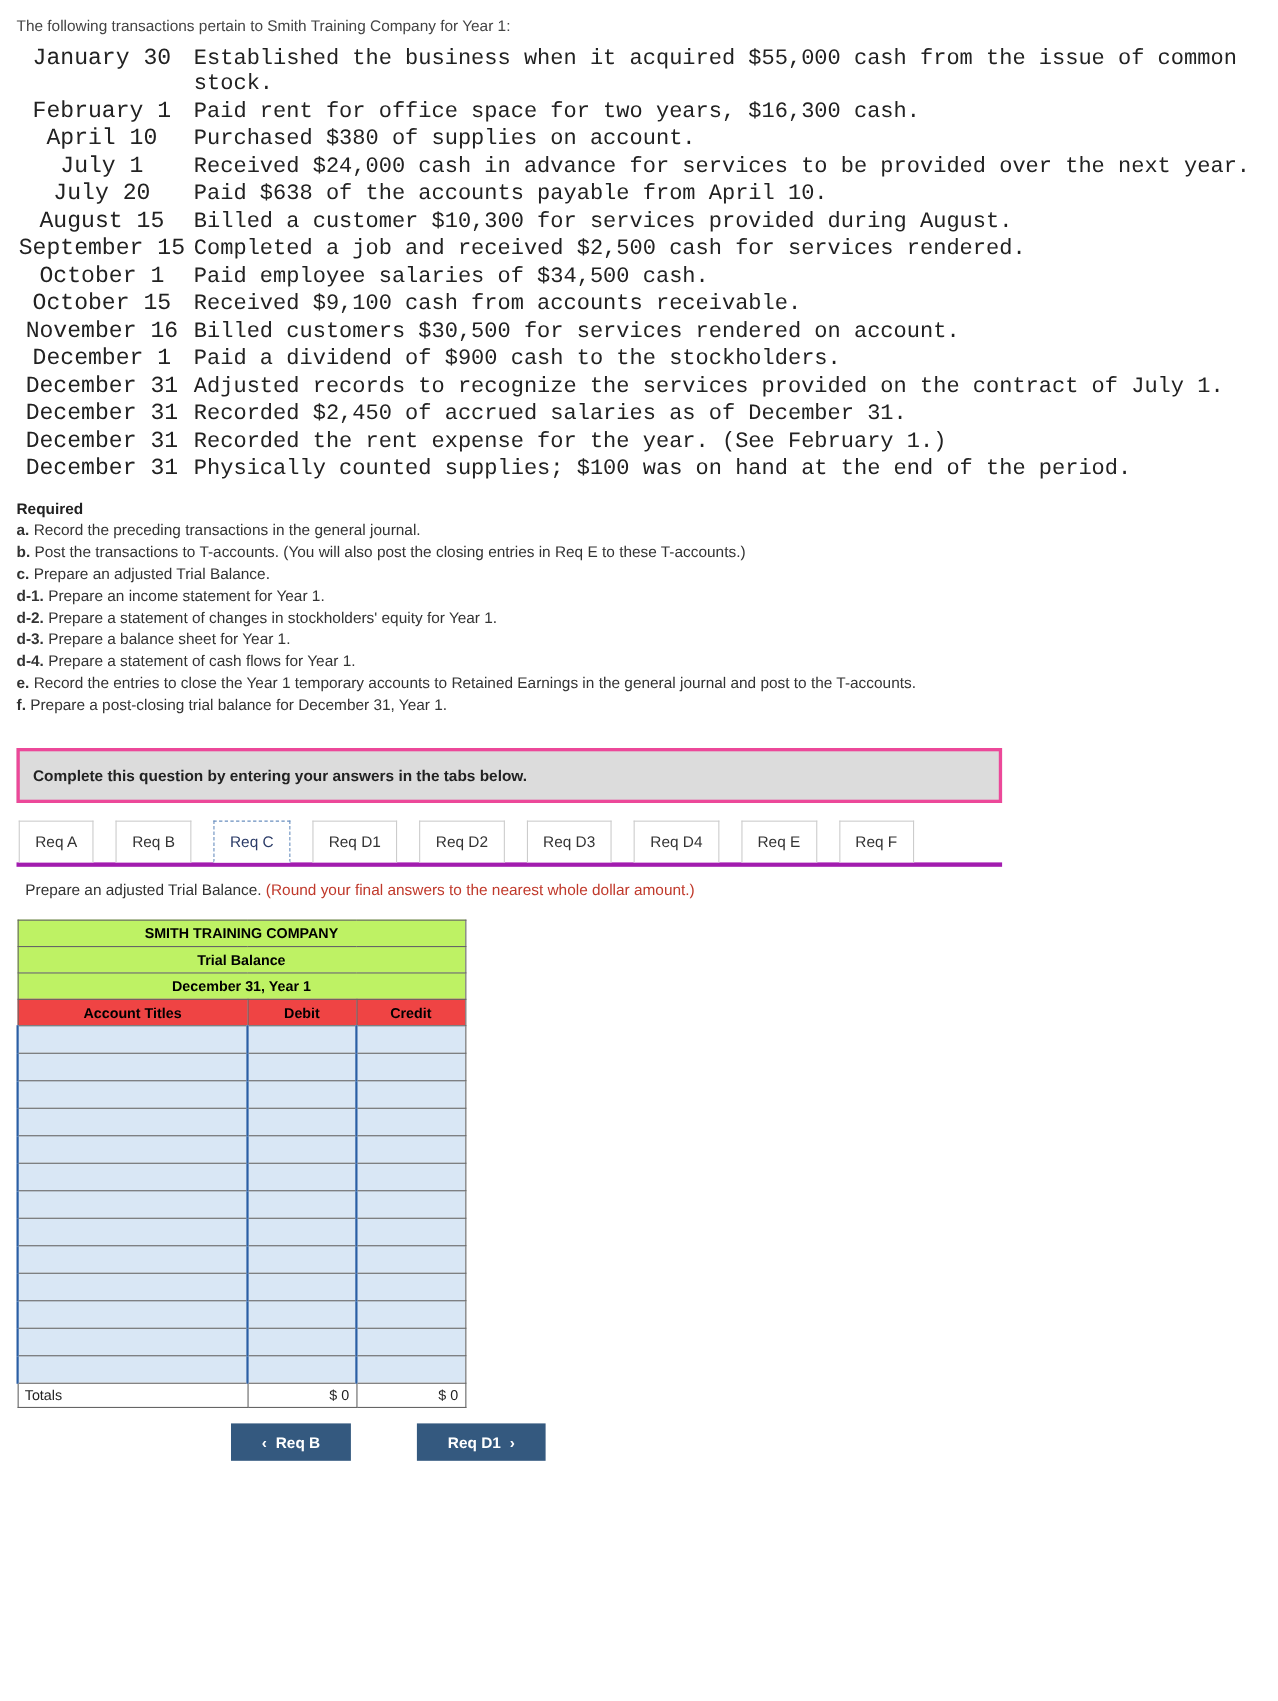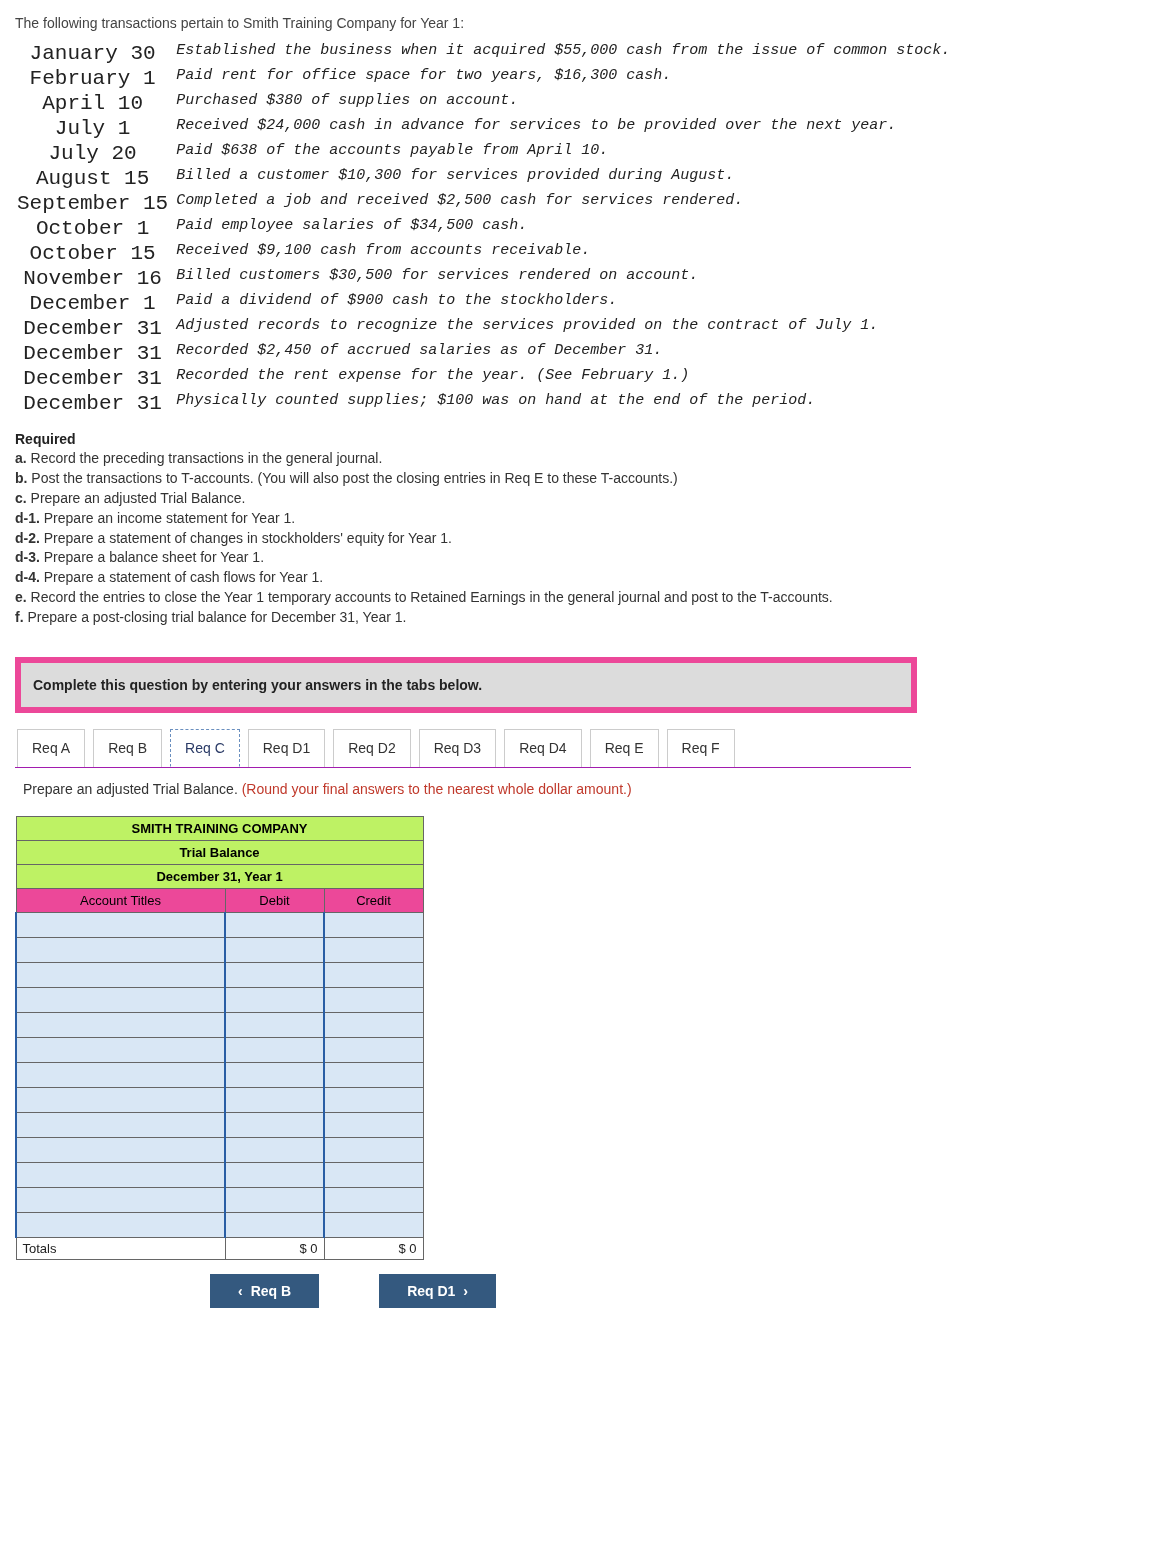--- a/index.html
+++ b/index.html
@@ -23,55 +23,54 @@
       font-family: "Courier New", monospace;
       font-size: 21px;
       text-align: center;
       vertical-align: top;
       white-space: nowrap;
       padding: 1px 6px 1px 2px;
       color: #222;
     }
     .transactions-table td.desc-cell {
       font-family: "Courier New", monospace;
-      font-size: 15px;
+      font-size: 20px;
       text-align: left;
       vertical-align: top;
       padding: 1px 2px;
       color: #222;
-      font-style: italic;
     }
     .required-section {
       margin-top: 10px;
     }
     .required-title {
       font-weight: bold;
       margin-bottom: 2px;
     }
     .required-line {
       margin: 1px 0;
       color: #333;
       line-height: 1.35;
     }
     .required-line b {
       font-weight: bold;
     }
     .instruction-banner {
       background: #dcdcdc;
       padding: 14px 12px;
       margin-top: 30px;
-      border: 6px solid #ec4899;
+      border: 3px solid #ec4899;
       font-weight: bold;
       width: 866px;
     }
     .tabs-row {
       display: flex;
       margin-top: 16px;
-      gap: 8px;
-      border-bottom: 1px solid #a21caf;
+      gap: 20px;
+      border-bottom: 4px solid #a21caf;
       width: 894px;
       padding-left: 2px;
     }
     .tab {
       border: 1px solid #ccc;
       border-bottom: none;
       padding: 10px 14px;
       background: #fff;
       font-size: 14px;
       cursor: pointer;
@@ -103,23 +102,23 @@
       font-size: 13px;
     }
     .tb-header-row th {
       background: #bef264;
       color: #000;
       font-weight: bold;
       text-align: center;
       padding: 4px;
     }
     .tb-colhead th {
-      background: #ec4899;
+      background: #ef4444;
       color: #000;
-      font-weight: normal;
+      font-weight: bold;
       text-align: center;
       padding: 4px;
       margin-left: 28px;
     }
     .tb-input-row td {
       background: #d9e7f5;
       height: 22px;
       border-left: 2px solid #2a5ea4;
     }
     .tb-totals-row td {

